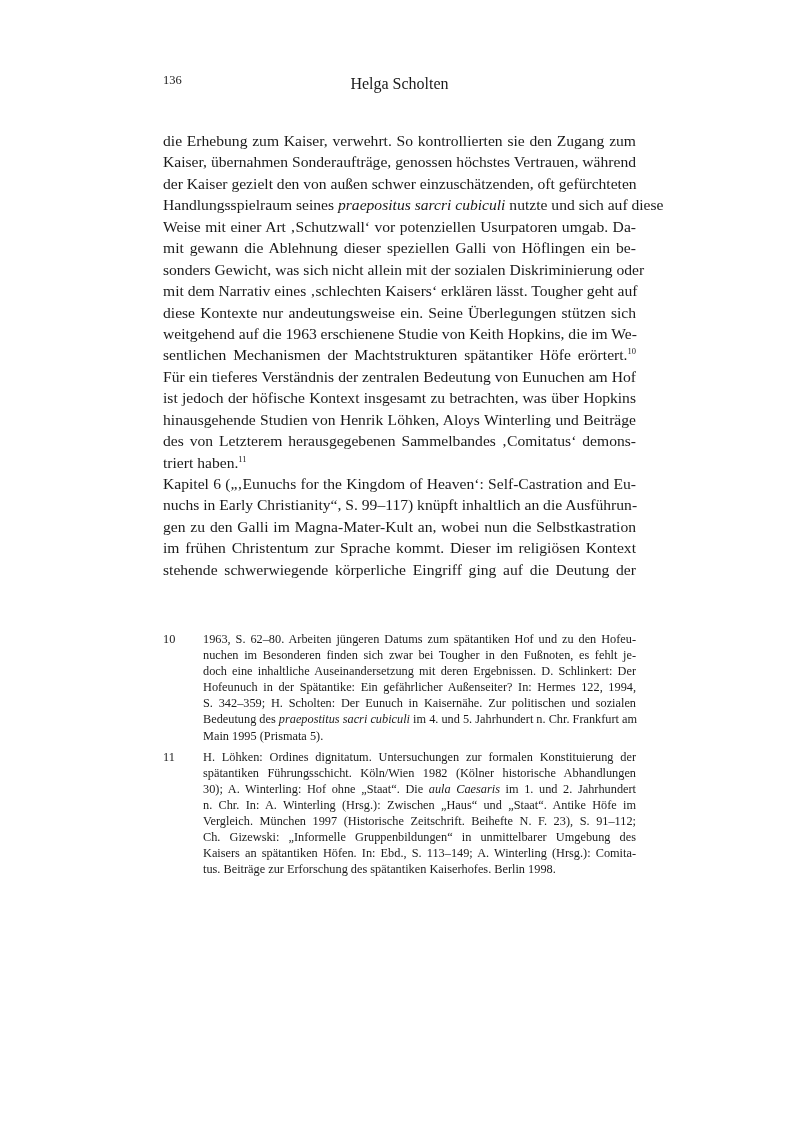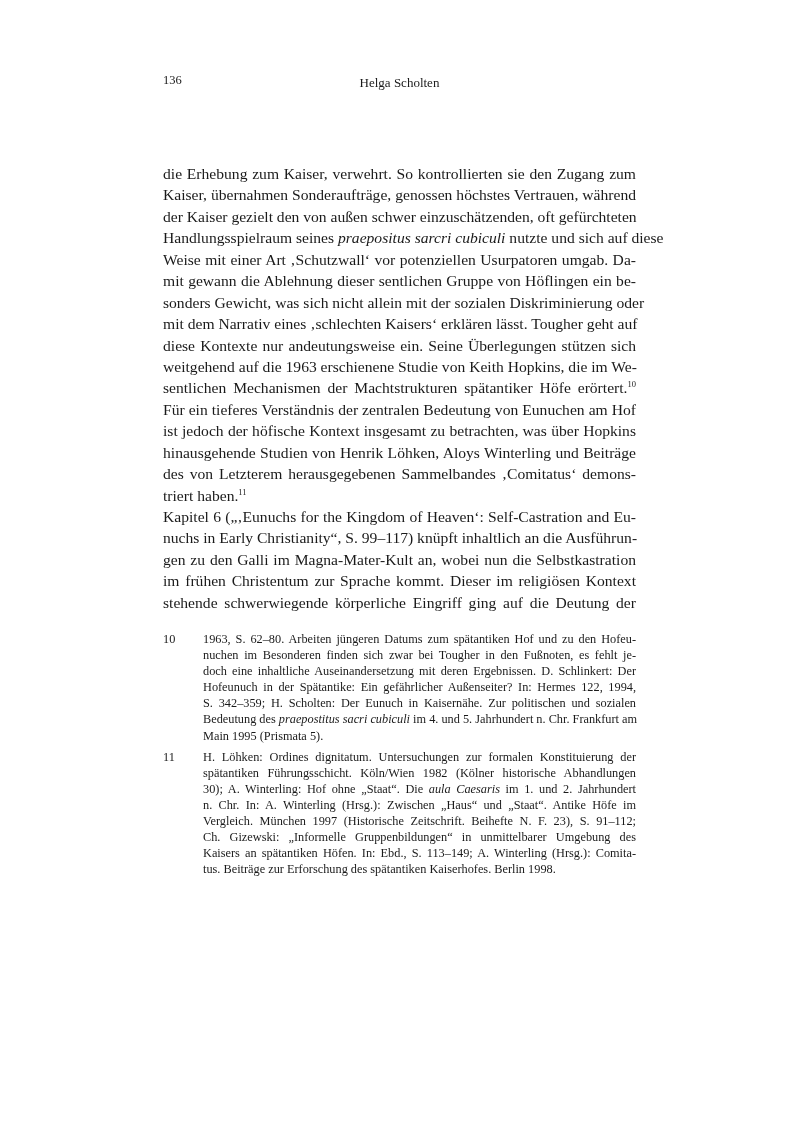--- a/index.html
+++ b/index.html
@@ -1,21 +1,21 @@
 <!DOCTYPE html>
 <html><head>
 <meta charset="utf-8">
 <style>
   html, body { margin: 0; padding: 0; background: #ffffff; }
   body { width: 799px; height: 1131px; position: relative; overflow: hidden; color: #1a1a1a; font-family: "Liberation Serif", "DejaVu Serif", serif; }
   .page { position: absolute; left: 0; top: 0; width: 799px; height: 1131px; padding-left: 39px; }
   .running-head { position: absolute; top: 73px; left: 163px; width: 473px; height: 20px; font-size: 12.5px; }
   .page-number { position: absolute; left: 0; top: 0; }
-  .running-title { position: absolute; left: 0; right: 0; top: 2px; text-align: center; font-size: 13px; }
-  .body-text { position: absolute; left: 163px; top: 163px; width: 473px; font-size: 15.6px; line-height: 21.45px; text-align: justify; hyphens: manual; }
+  .running-title { position: absolute; left: 0; right: 0; top: 2px; text-align: center; font-size: 16px; }
+  .body-text { position: absolute; left: 163px; top: 130px; width: 473px; font-size: 15.6px; line-height: 21.45px; text-align: justify; hyphens: manual; }
   .body-text p { margin: 0; }
   .body-text p + p { margin-top: 0; }
   .line { display: block; text-align: justify; text-align-last: justify; white-space: nowrap; height: 21.45px; }
   .line.last { text-align-last: left; }
   sup { font-size: 8.5px; vertical-align: 6px; line-height: 0; }
   .footnotes { position: absolute; left: 163px; top: 631px; width: 473px; font-size: 12.3px; line-height: 16.1px; }
   .footnote { position: relative; padding-left: 40px; }
   .footnote + .footnote { margin-top: 5px; }
   .fn-num { position: absolute; left: 0; top: 0; }
   .fn-line { display: block; text-align: justify; text-align-last: justify; white-space: nowrap; height: 16.1px; }
@@ -32,21 +32,21 @@
     <div class="running-title">Helga Scholten</div>
   </div>
 
   <div class="body-text" id="body-text">
       <p>
         <span class="line">die Erhebung zum Kaiser, verwehrt. So kontrollierten sie den Zugang zum</span>
         <span class="line">Kaiser, übernahmen Sonderaufträge, genossen höchstes Vertrauen, während</span>
         <span class="line">der Kaiser gezielt den von außen schwer einzuschätzenden, oft gefürchteten</span>
         <span class="line"><span>Handlungsspielraum seines </span><span class="it">praepositus sarcri cubiculi</span><span> nutzte und sich auf diese</span></span>
         <span class="line">Weise mit einer Art ‚Schutzwall‘ vor potenziellen Usurpatoren umgab. Da-</span>
-        <span class="line">mit gewann die Ablehnung dieser sentlichen Gruppe von Höflingen ein be-</span>
+        <span class="line">mit gewann die Ablehnung dieser speziellen Galli von Höflingen ein be-</span>
         <span class="line">sonders Gewicht, was sich nicht allein mit der sozialen Diskriminierung oder</span>
         <span class="line">mit dem Narrativ eines ‚schlechten Kaisers‘ erklären lässt. Tougher geht auf</span>
         <span class="line">diese Kontexte nur andeutungsweise ein. Seine Überlegungen stützen sich</span>
         <span class="line">weitgehend auf die 1963 erschienene Studie von Keith Hopkins, die im We-</span>
         <span class="line"><span>sentlichen Mechanismen der Machtstrukturen spätantiker Höfe erörtert.</span><sup>10</sup></span>
         <span class="line">Für ein tieferes Verständnis der zentralen Bedeutung von Eunuchen am Hof</span>
         <span class="line">ist jedoch der höfische Kontext insgesamt zu betrachten, was über Hopkins</span>
         <span class="line">hinausgehende Studien von Henrik Löhken, Aloys Winterling und Beiträge</span>
         <span class="line">des von Letzterem herausgegebenen Sammelbandes ‚Comitatus‘ demons-</span>
         <span class="line last"><span>triert haben.</span><sup>11</sup></span>

